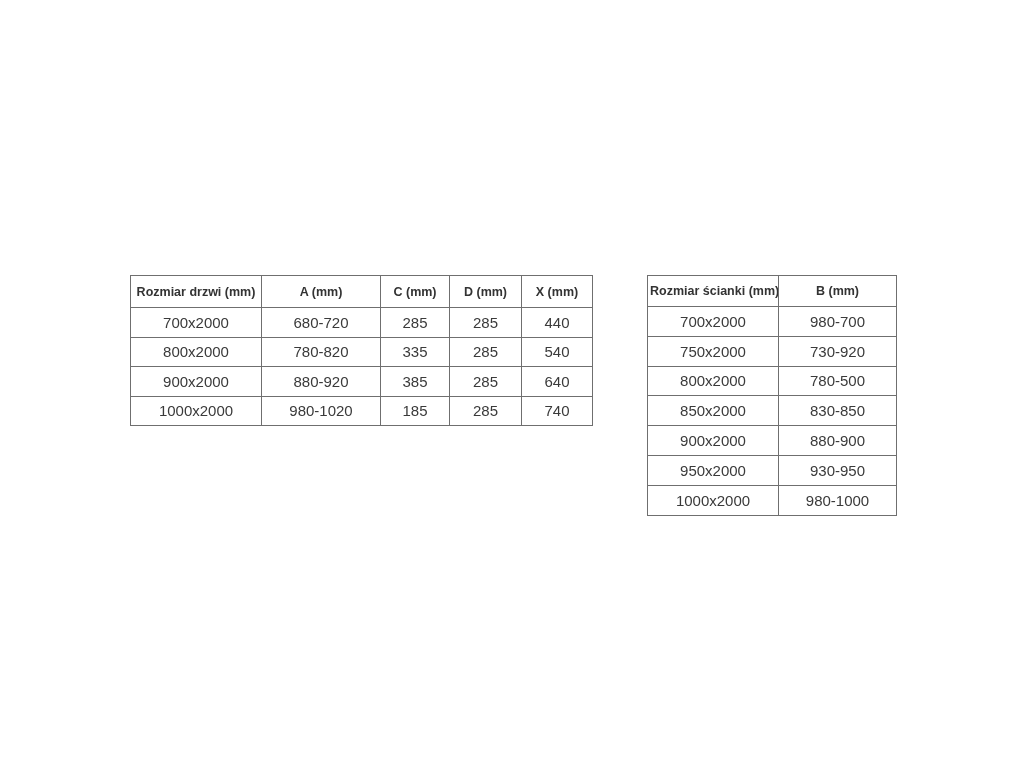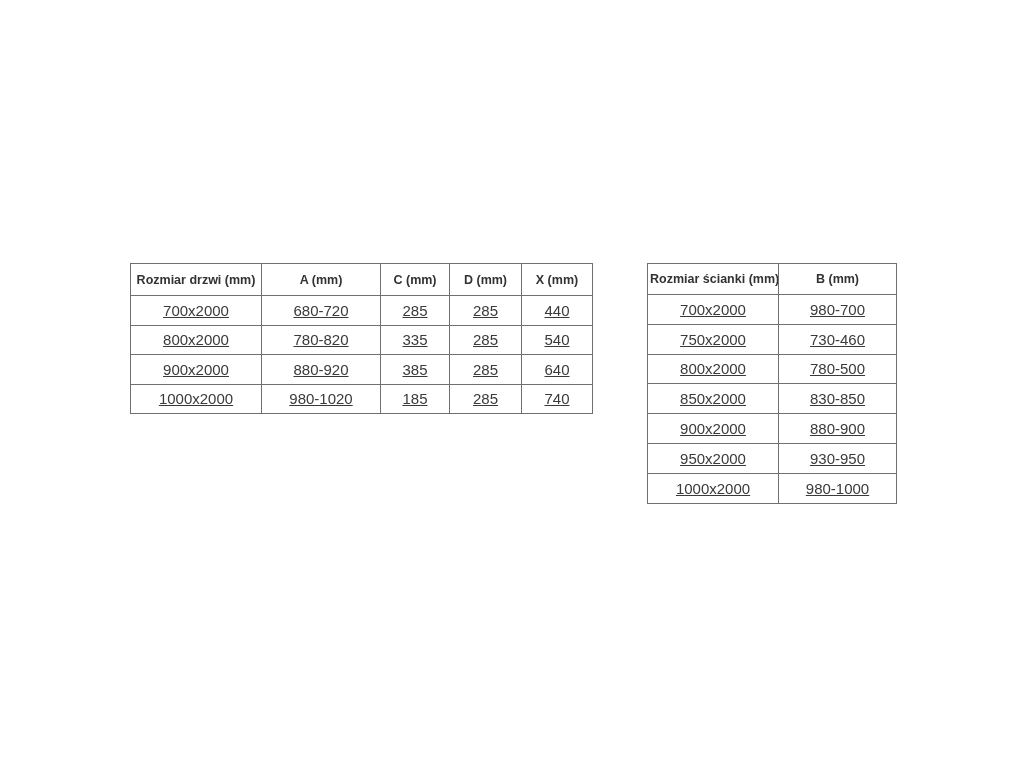--- a/index.html
+++ b/index.html
@@ -9,21 +9,21 @@
   }
   body {
     width: 1024px;
     height: 768px;
     position: relative;
     font-family: "Liberation Sans", sans-serif;
     overflow: hidden;
   }
   .canvas {
     position: absolute;
-    left: 0; top: 0;
+    left: 0; top: 12px;
     width: 1024px; height: 684px;
     background: #ffffff;
   }
   table.spec-table {
     position: absolute;
     border-collapse: collapse;
     table-layout: fixed;
     background: #ffffff;
   }
   table.spec-table th,
@@ -37,21 +37,20 @@
     color: #3a3a3a;
   }
   table.spec-table th {
     font-weight: bold;
     font-size: 12.5px;
     color: #333333;
   }
   table.spec-table td {
     font-weight: normal;
     font-size: 15px;
-    text-decoration: underline;
   }
   
   .tbl-doors {
     left: 130px;
     top: 263px;
     width: 462px;
   }
   .tbl-doors thead tr { height: 32px; }
   .tbl-doors tbody tr { height: 29.5px; }
   
@@ -129,21 +128,21 @@
           <th>B (mm)</th>
         </tr>
       </thead>
       <tbody>
         <tr>
           <td>700x2000</td>
           <td>980-700</td>
         </tr>
         <tr>
           <td>750x2000</td>
-          <td>730-460</td>
+          <td>730-920</td>
         </tr>
         <tr>
           <td>800x2000</td>
           <td>780-500</td>
         </tr>
         <tr>
           <td>850x2000</td>
           <td>830-850</td>
         </tr>
         <tr>

